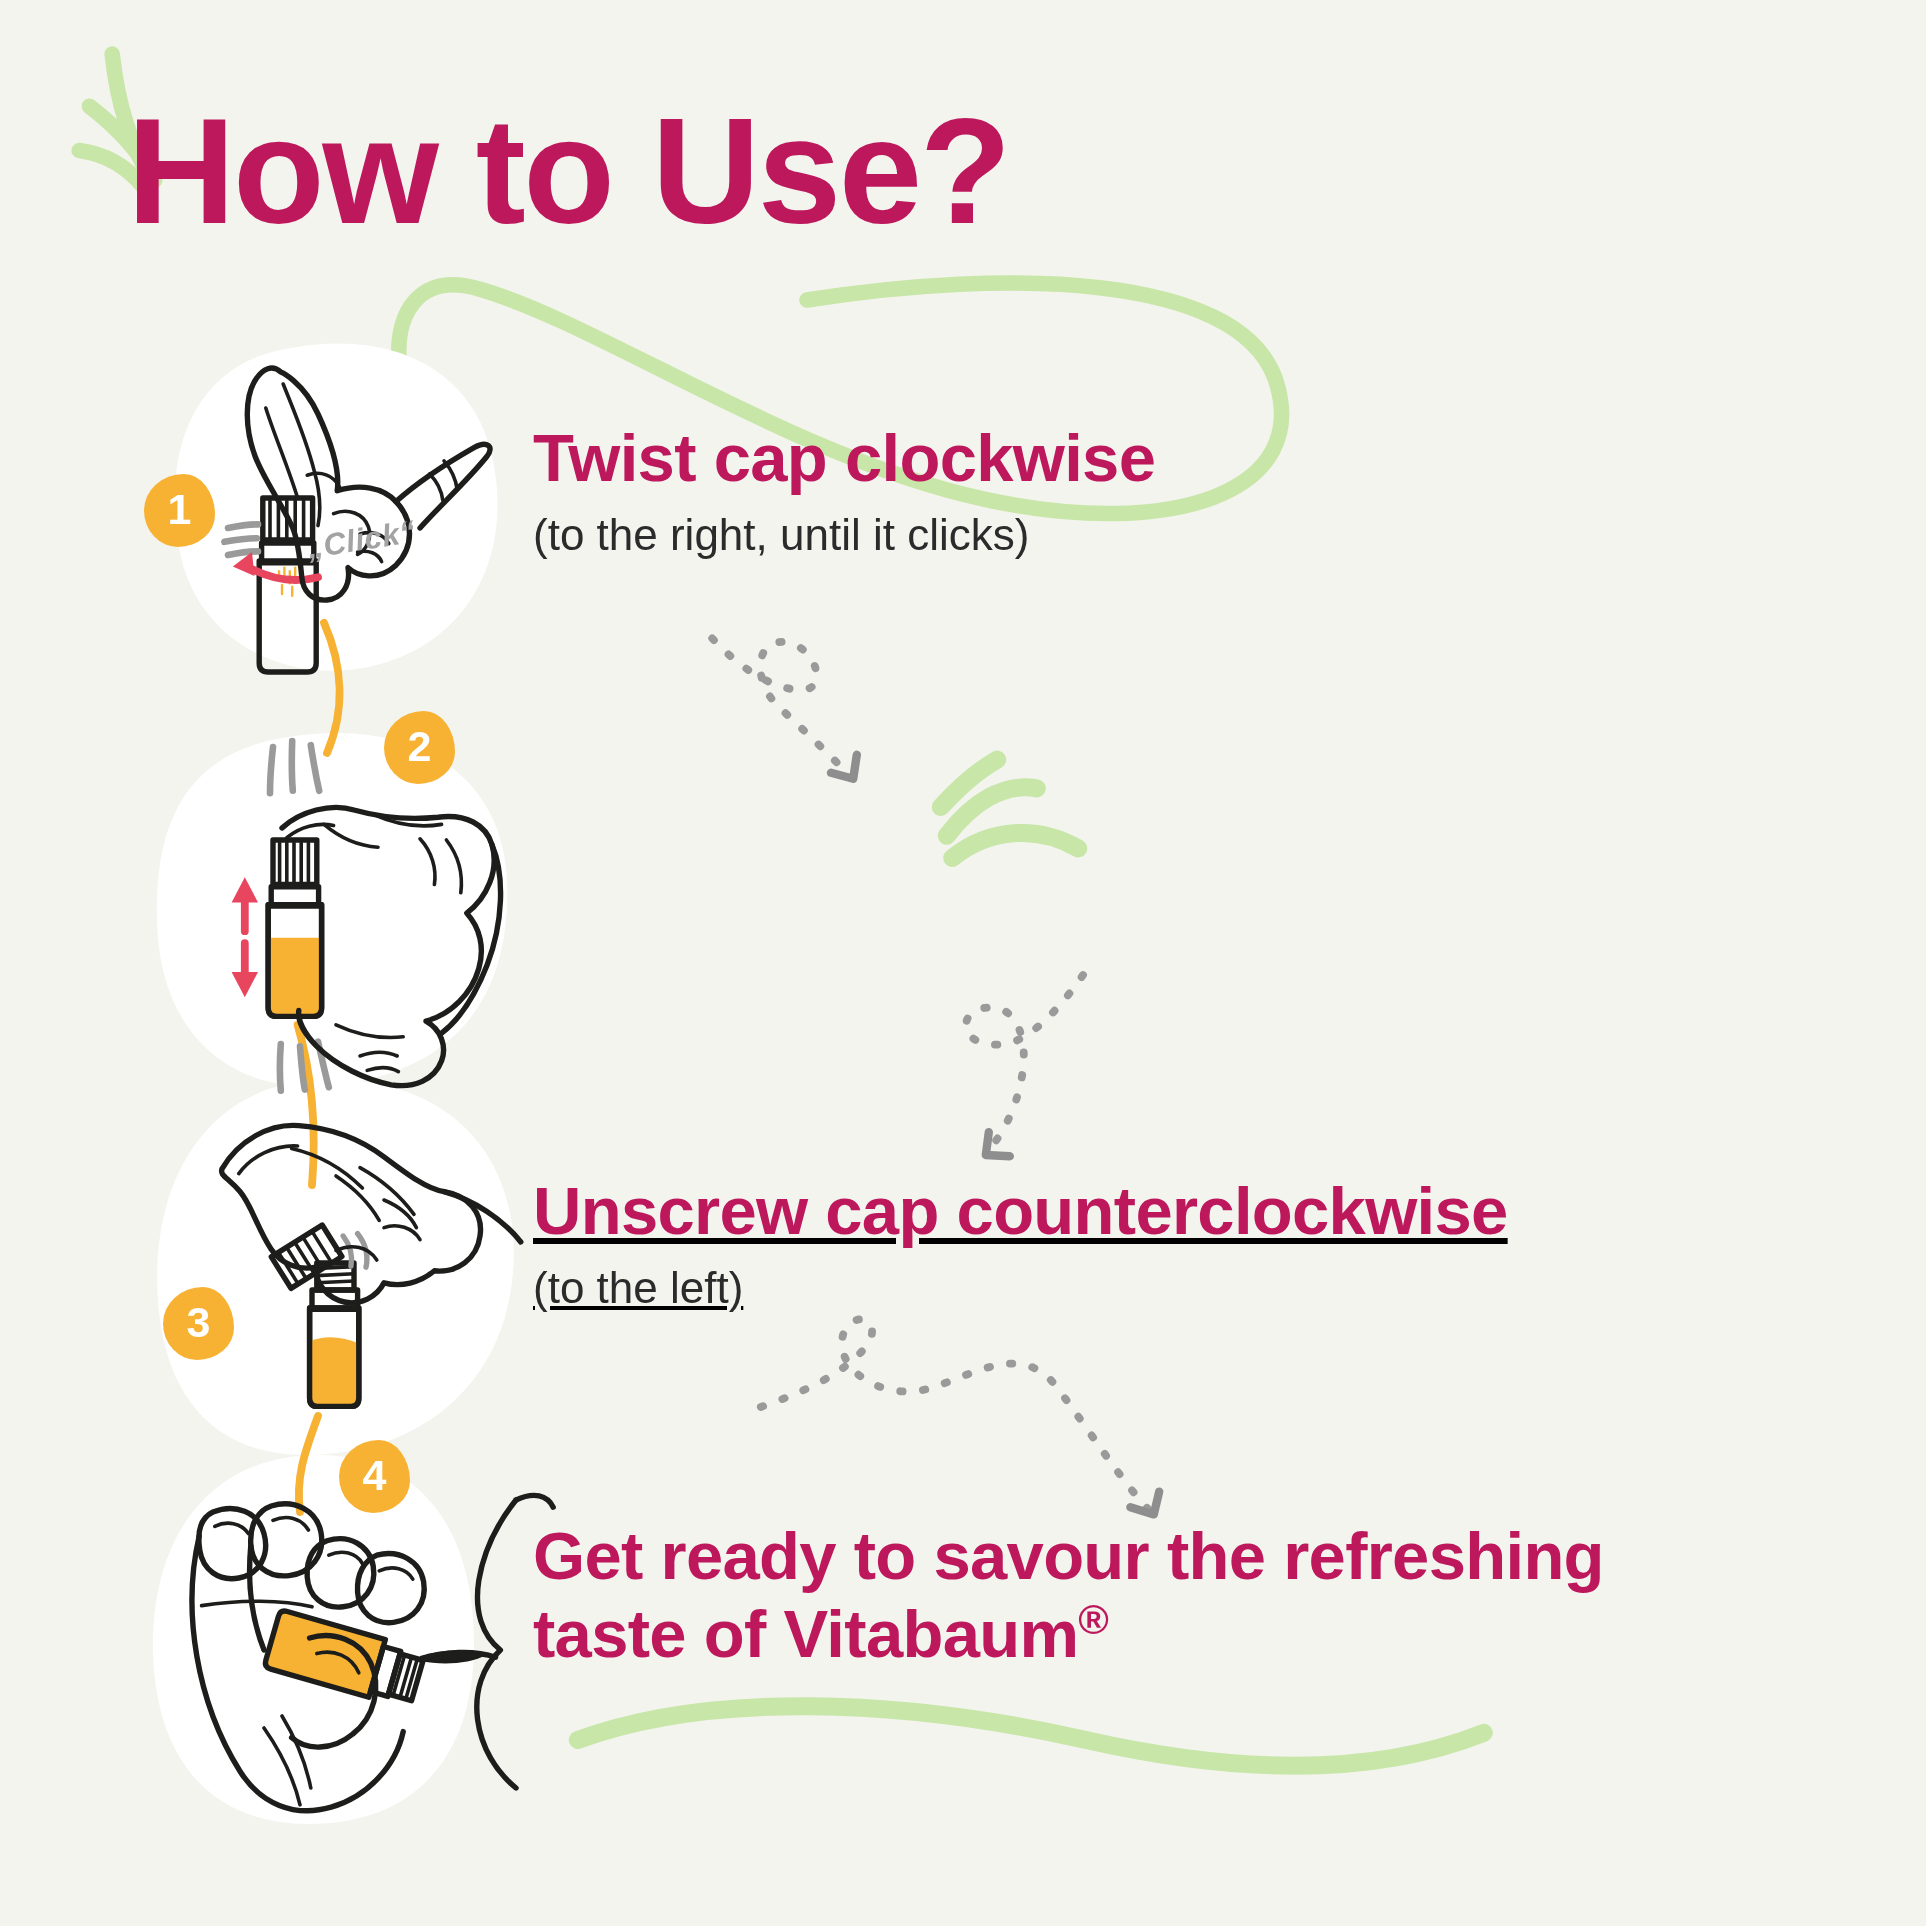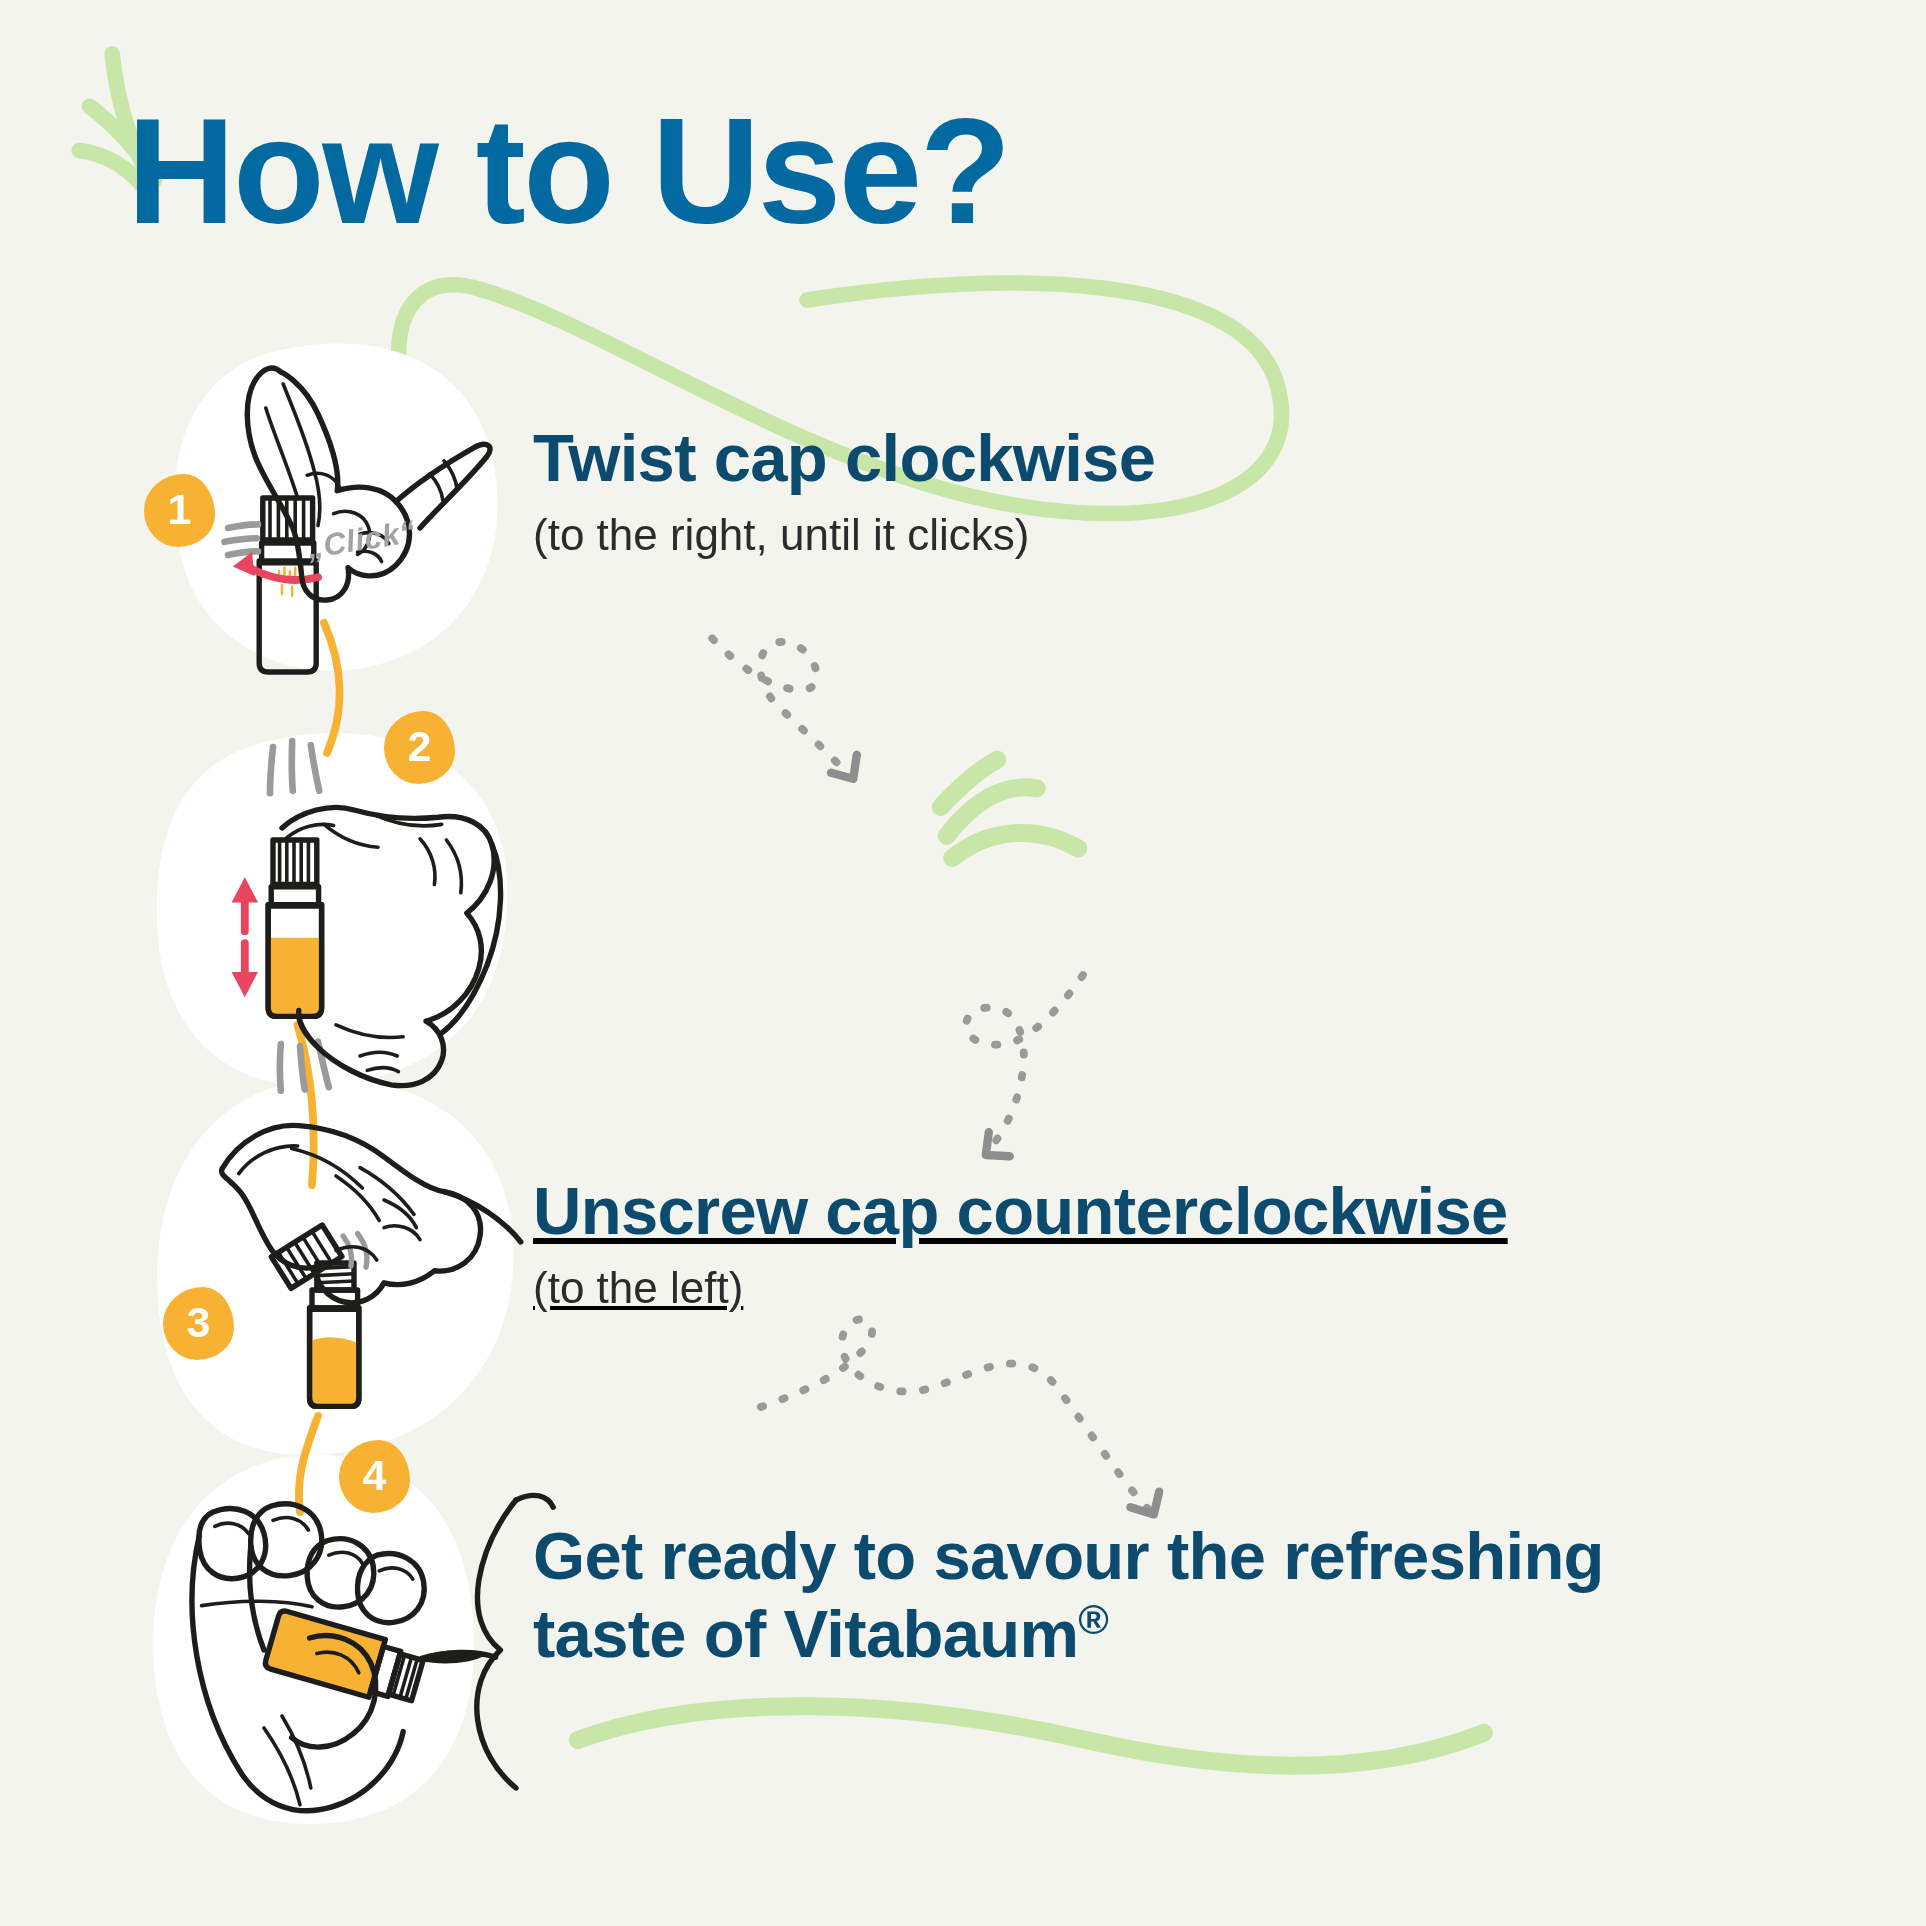--- a/index.html
+++ b/index.html
@@ -13,31 +13,31 @@
   #stage{position:absolute;inset:0;width:1926px;height:1926px;}
   svg.layer{position:absolute;left:0;top:0;width:1926px;height:1926px;overflow:visible;}
 
   
   .title{
     position:absolute;
     left:127px; top:96px;
     font-size:150px;
     font-weight:bold;
     letter-spacing:-2.4px;
-    color:#0369a1;
+    color:#be185d;
     line-height:1;
     white-space:nowrap;
   }
 
   
   .step-text{position:absolute;}
   .step-head{
     font-size:67px;
     font-weight:bold;
-    color:#0c4a6e;
+    color:#be185d;
     line-height:1.13;
     letter-spacing:-0.7px;
     white-space:nowrap;
   }
   .step-sub{
     font-size:44px;
     font-weight:normal;
     color:#2b2b2b;
     line-height:1.2;
     margin-top:13px;

